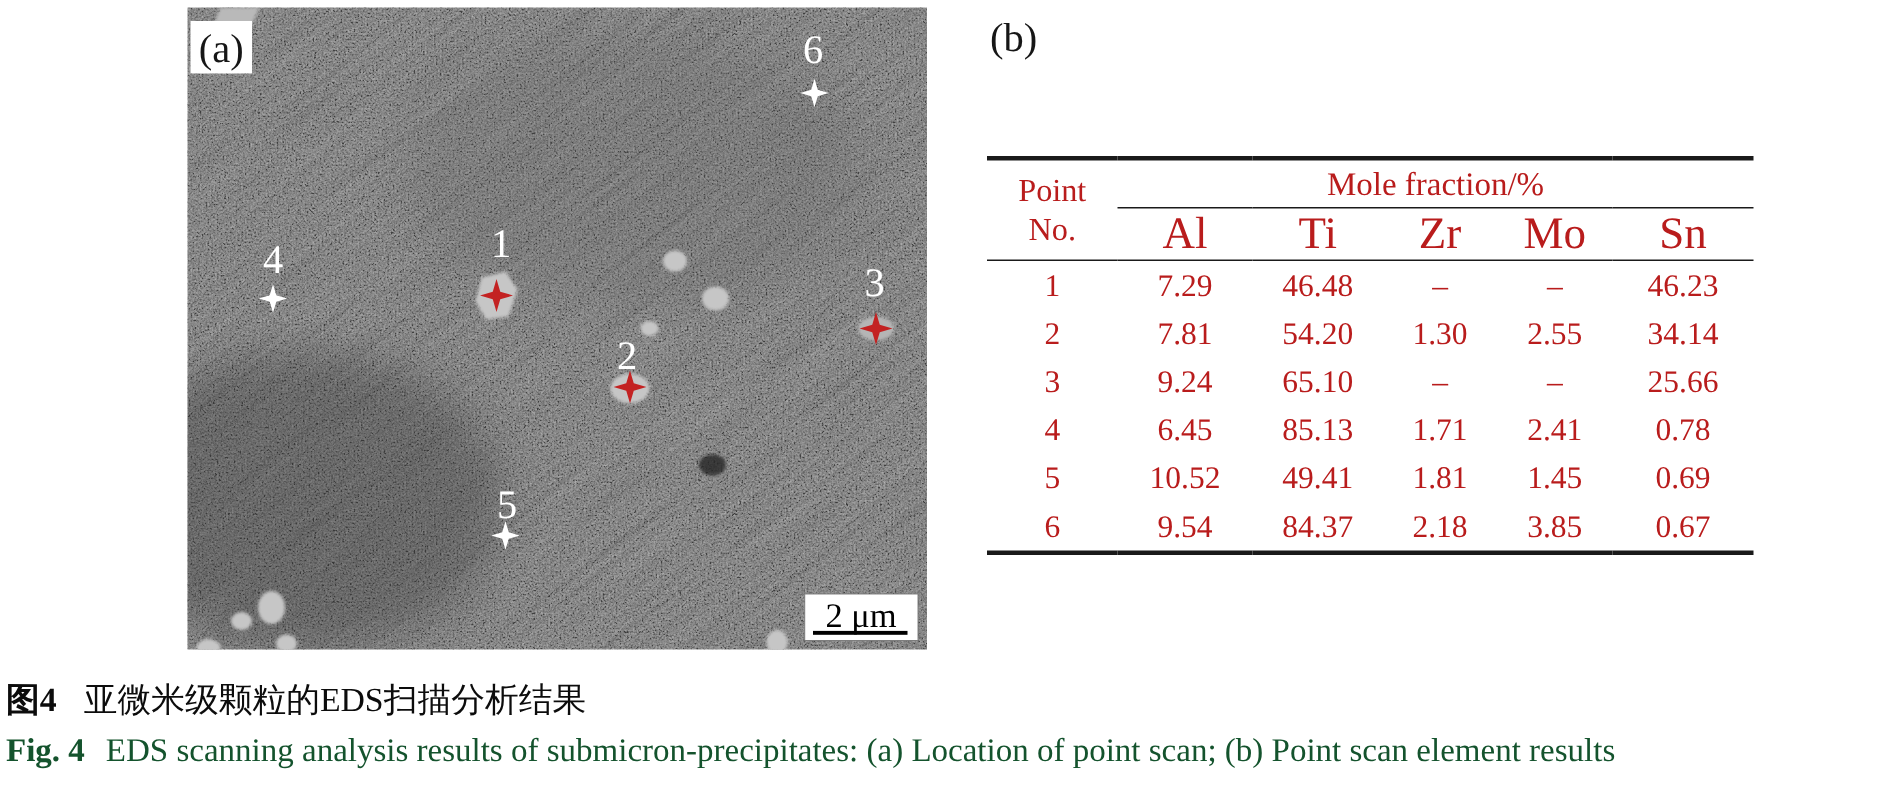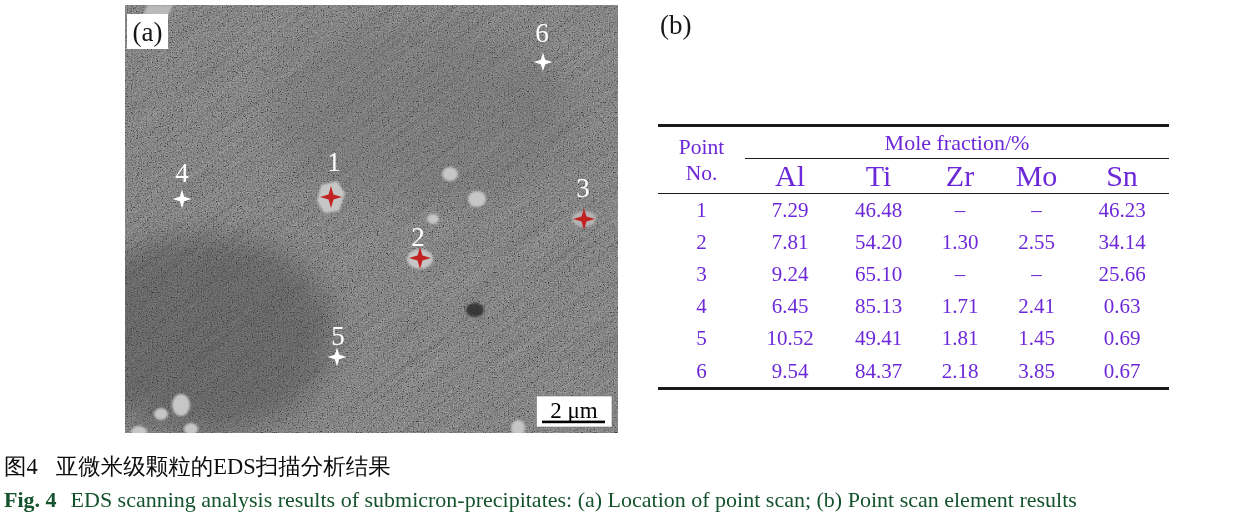--- a/index.html
+++ b/index.html
@@ -22,26 +22,26 @@
   
   .panel-b-label {
     position: absolute;
     left: 660px; top: 10px;
     font-size: 27px;
     color: #161616;
   }
 
   .eds-table {
     position: absolute;
-    left: 658px; top: 124px;
+    left: 658px; top: 104px;
     width: 511px;
     border-collapse: collapse;
     table-layout: fixed;
     font-size: 21px;
-    color: #6d28d9;
+    color: #b91c1c;
     border-top: 3px solid #1a1a1a;
     border-bottom: 3px solid #1a1a1a;
   }
   .eds-table th, .eds-table td {
     font-weight: normal;
     text-align: center;
     padding: 0;
     vertical-align: middle;
     white-space: nowrap;
   }
@@ -63,21 +63,21 @@
   .eds-table tbody td { height: 32.2px; }
 
   
   .caption-zh {
     position: absolute;
     left: 4px; top: 451px;
     font-size: 22.5px;
     color: #0c0c0c;
     white-space: nowrap;
   }
-  .caption-zh .lbl { font-weight: normal; margin-right: 18px; }
+  .caption-zh .lbl { font-weight: bold; margin-right: 18px; }
   .caption-en {
     position: absolute;
     left: 4px; top: 487px;
     font-size: 22px;
     color: #14532d;
     white-space: nowrap;
   }
   .caption-en .lbl { font-weight: bold; margin-right: 14px; }
 
   .svg-label-text {
@@ -225,21 +225,21 @@
       <td>–</td>
       <td>–</td>
       <td>25.66</td>
     </tr>
     <tr>
       <td>4</td>
       <td>6.45</td>
       <td>85.13</td>
       <td>1.71</td>
       <td>2.41</td>
-      <td>0.63</td>
+      <td>0.78</td>
     </tr>
     <tr>
       <td>5</td>
       <td>10.52</td>
       <td>49.41</td>
       <td>1.81</td>
       <td>1.45</td>
       <td>0.69</td>
     </tr>
     <tr>

